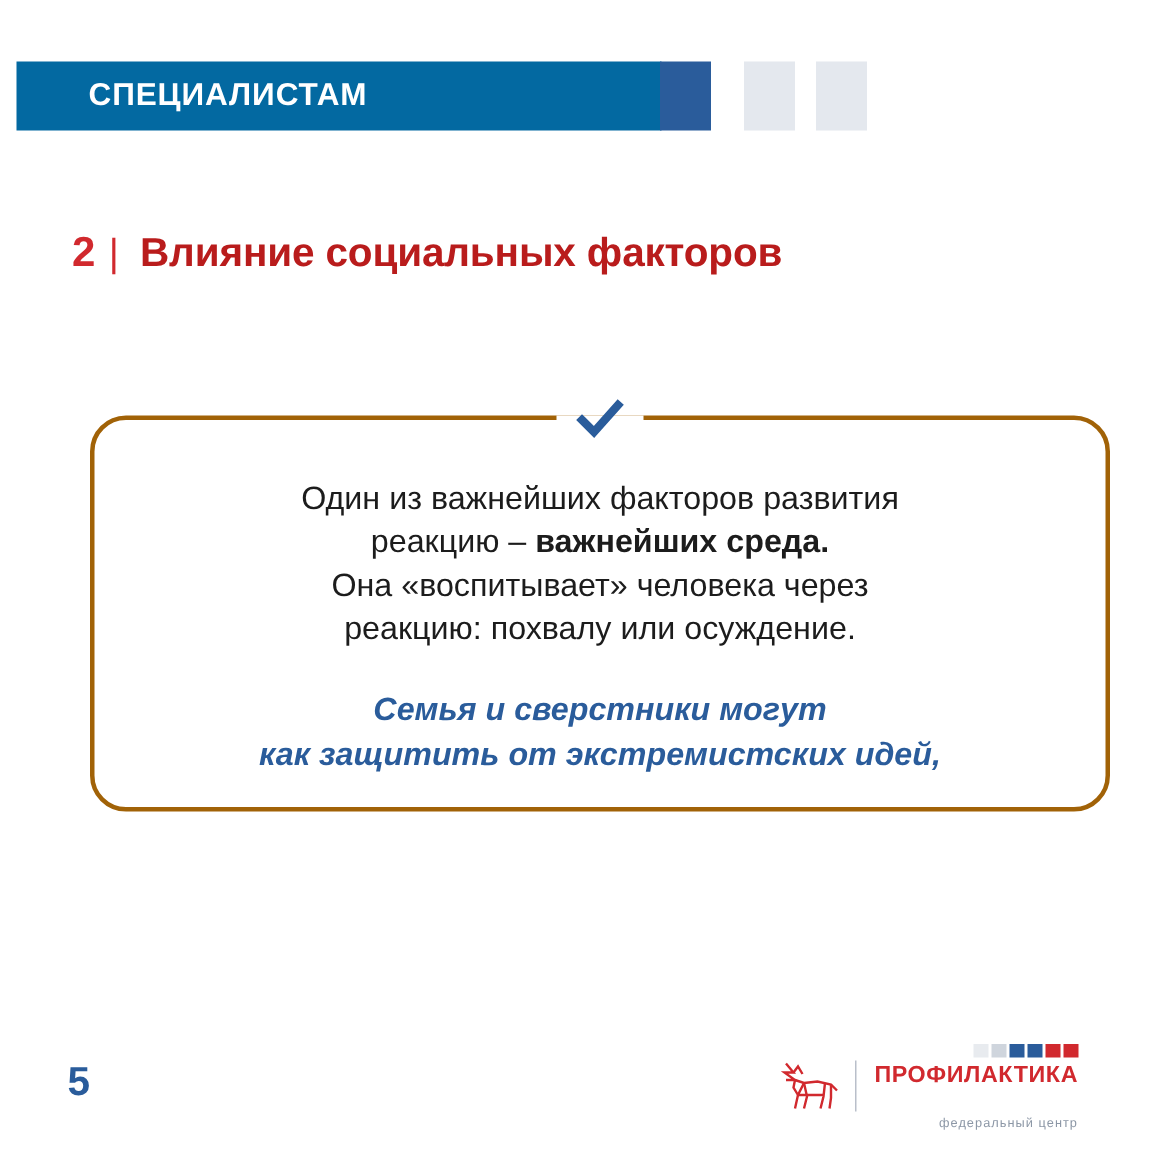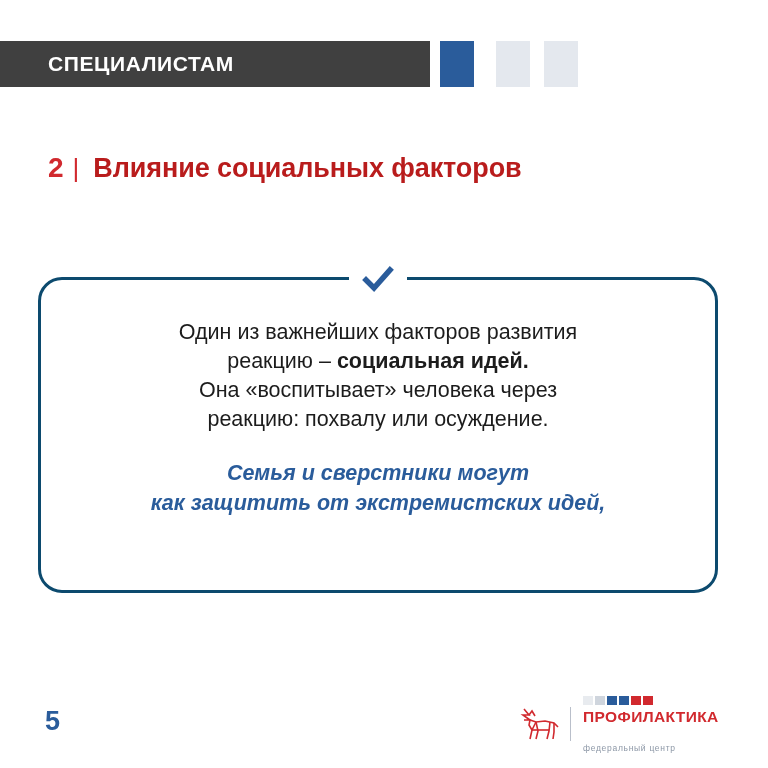--- a/index.html
+++ b/index.html
@@ -18,25 +18,25 @@
   
   .header {
     position: absolute;
     left: 0;
     top: 41px;
     width: 768px;
     height: 46px;
   }
   .header-bar {
     position: absolute;
-    left: 0;
+    left: 11px;
     top: 0;
     width: 430px;
     height: 46px;
-    background: #404040;
+    background: #0369a1;
     display: flex;
     align-items: center;
   }
   .header-label {
     color: #ffffff;
     font-size: 21px;
     font-weight: bold;
     letter-spacing: 0.6px;
     margin-left: 48px;
     font-family: "Liberation Sans", sans-serif;
@@ -78,25 +78,25 @@
     color: #b91c1c;
     font-size: 27px;
     font-weight: bold;
     letter-spacing: -0.1px;
     font-family: "Liberation Sans", sans-serif;
   }
 
   
   .card {
     position: absolute;
-    left: 38px;
+    left: 60px;
     top: 277px;
     width: 680px;
-    height: 316px;
-    border: 3px solid #0c4a6e;
+    height: 264px;
+    border: 3px solid #a16207;
     border-radius: 24px;
     box-sizing: border-box;
   }
   .card-notch {
     position: absolute;
     left: 50%;
     top: -3px;
     transform: translateX(-50%);
     width: 58px;
     height: 8px;
@@ -167,21 +167,21 @@
   .logo-divider {
     width: 1px;
     height: 34px;
     background: #b9bfca;
     margin: 0 12px 0 8px;
     flex: 0 0 auto;
   }
   .logo-text-wrap {
     display: flex;
     flex-direction: column;
-    align-items: flex-start;
+    align-items: flex-end;
   }
   .logo-squares {
     display: flex;
     gap: 2px;
     margin-bottom: 3px;
   }
   .logo-squares i {
     display: block;
     width: 10px;
     height: 9px;
@@ -224,21 +224,21 @@
   <div class="card-notch"></div>
   <div class="card-check">
     <svg viewBox="0 0 34 30" width="34" height="30" aria-hidden="true">
       <path d="M5 16 L13 24 L29 6" fill="none" stroke="#2a5c9b" stroke-width="5.5" stroke-linecap="square" stroke-linejoin="miter"></path>
     </svg>
   </div>
 
   <div class="card-inner">
     <div class="para">
       <span>Один из важнейших факторов развития</span><br>
-      <span>реакцию – </span><b>социальная идей.</b><br>
+      <span>реакцию – </span><b>важнейших среда.</b><br>
       <span>Она «воспитывает» человека через</span><br>
       <span>реакцию: похвалу или осуждение.</span>
     </div>
 
     <div class="para-accent">
       <span>Семья и сверстники могут</span><br>
       <span>как защитить от экстремистских идей,</span><br>
     </div>
   </div>
 </div>

